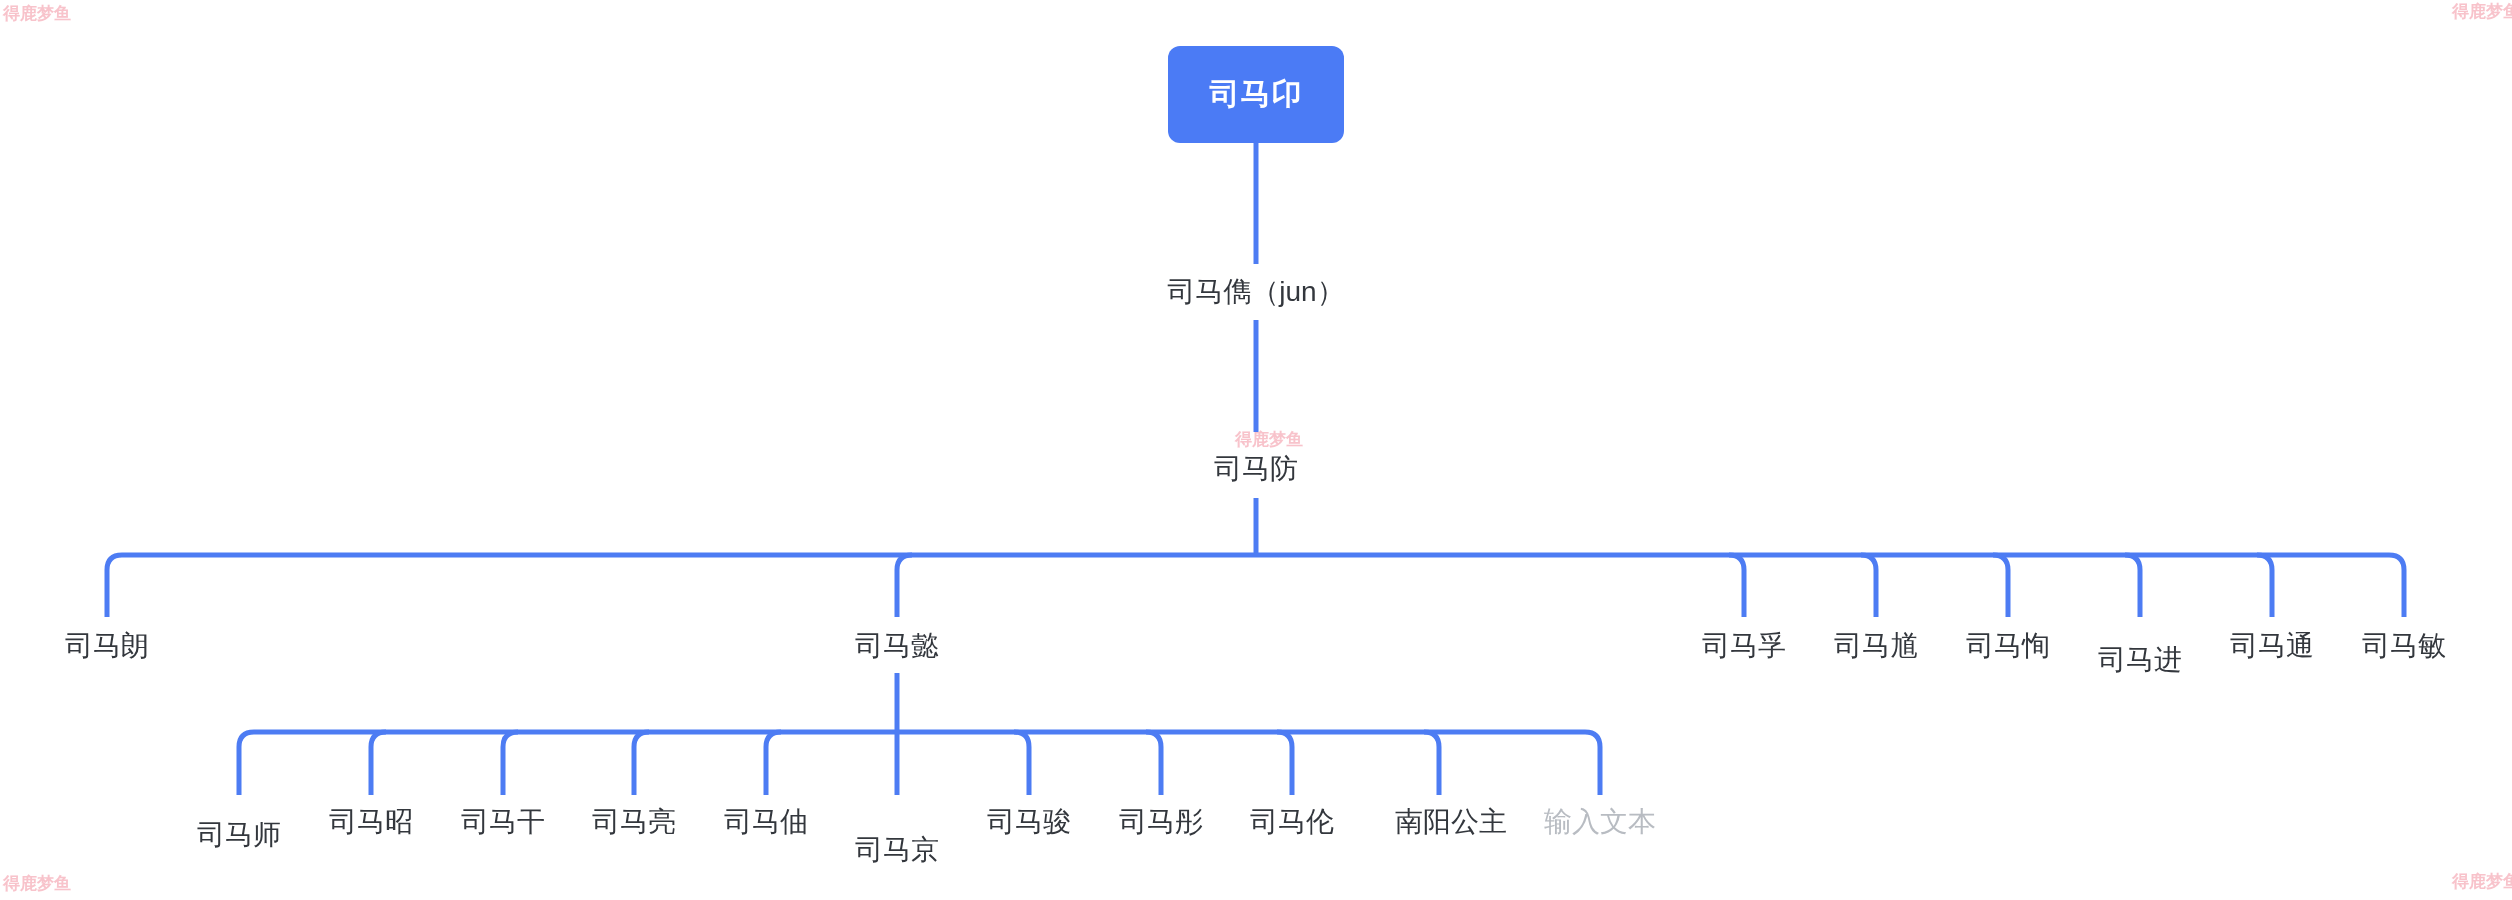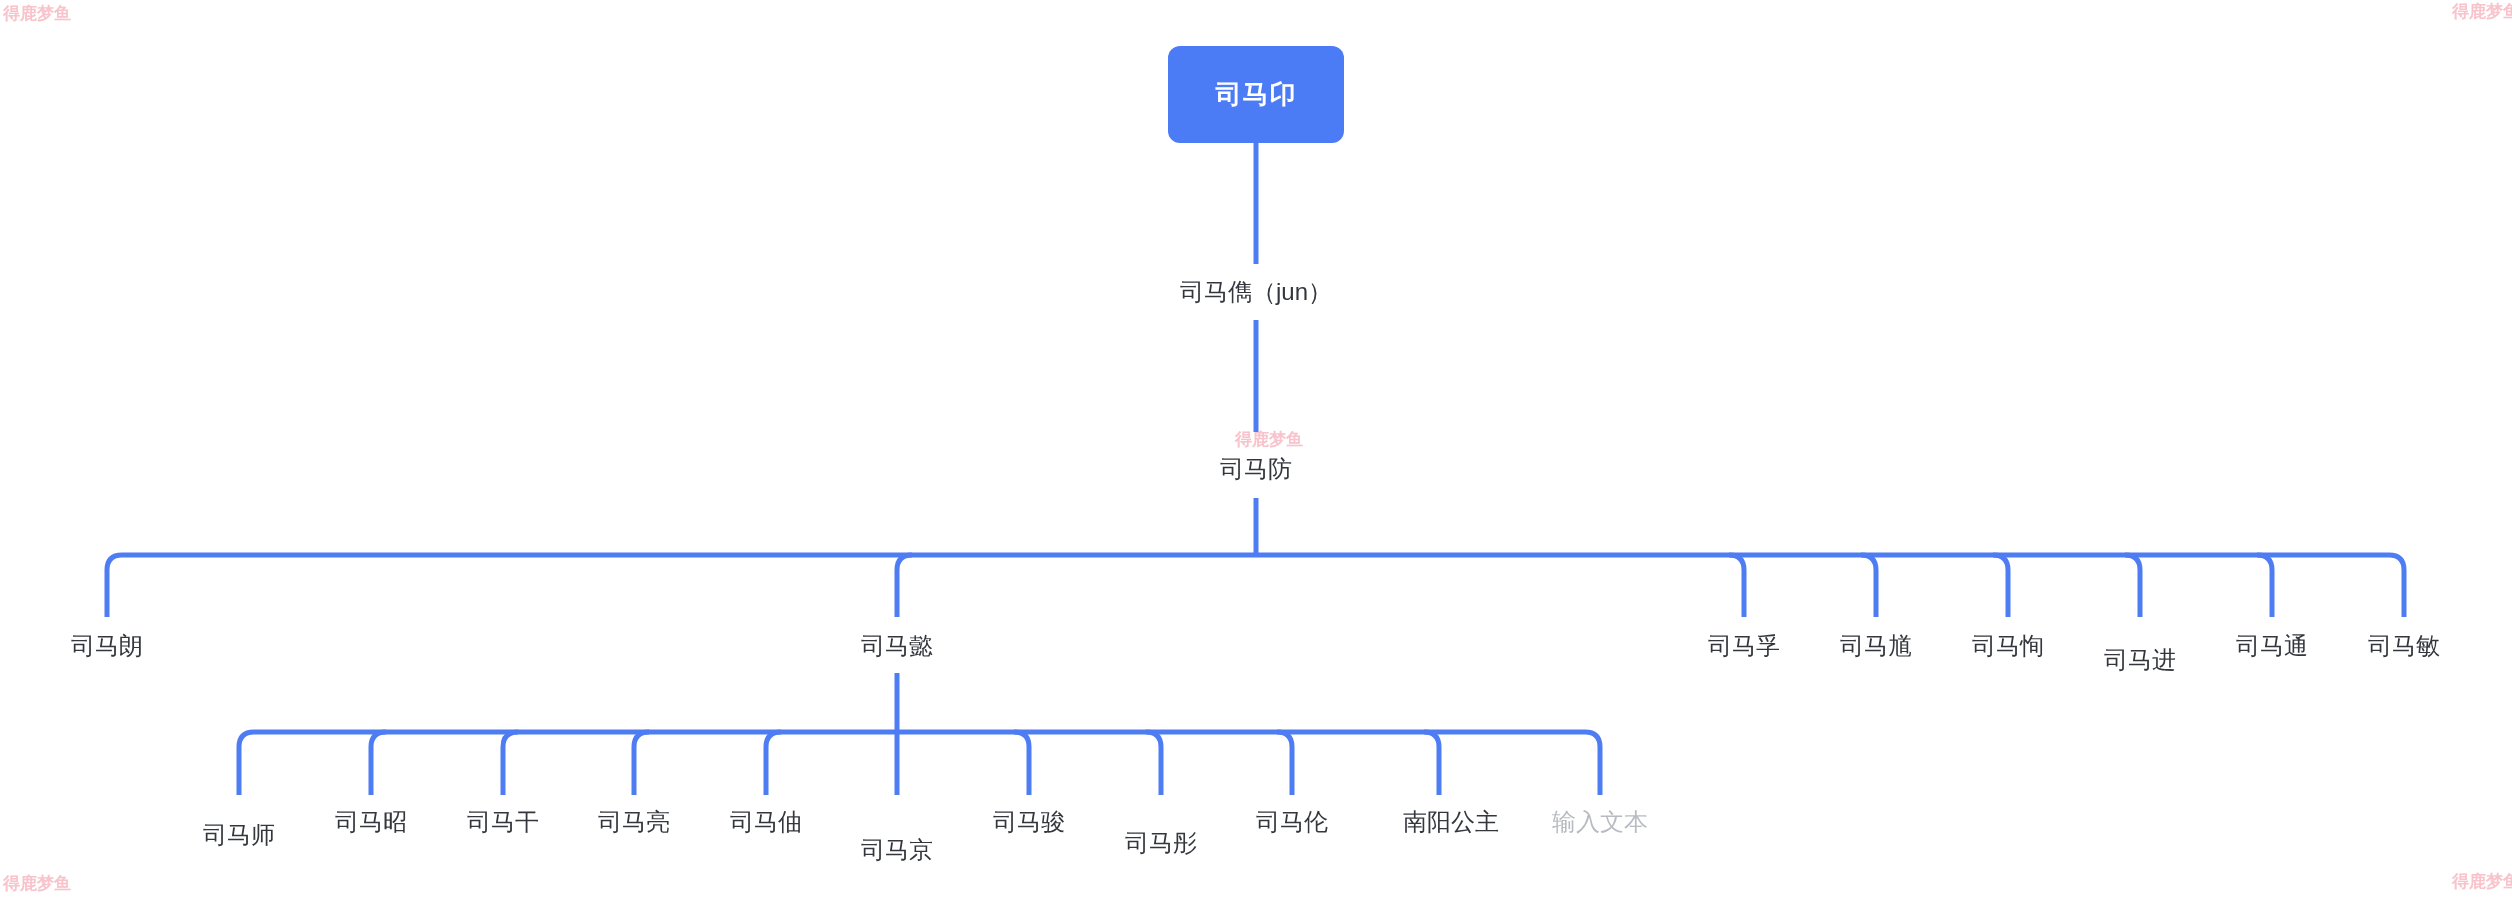--- a/index.html
+++ b/index.html
@@ -2,26 +2,26 @@
 <html><head>
 <meta charset="utf-8">
 <title>Family Tree</title>
 <style>
   html,body{margin:0;padding:0;background:#ffffff;}
   body{width:2512px;height:900px;overflow:hidden;font-family:"Liberation Sans",sans-serif;}
   .canvas{position:relative;width:2512px;height:900px;background:#ffffff;}
   svg.connectors{position:absolute;left:0;top:0;}
   .root-box{
     position:absolute;display:flex;align-items:center;justify-content:center;
-    border-radius:12px;color:#ffffff;font-weight:bold;font-size:26px;
+    border-radius:12px;color:#ffffff;font-weight:bold;font-size:30px;
     letter-spacing:1px;cursor:default;
   }
   .node-label{
     position:absolute;transform:translateX(-50%);
-    font-size:24px;line-height:34px;color:#33373d;white-space:nowrap;
+    font-size:28px;line-height:34px;color:#33373d;white-space:nowrap;
     cursor:default;
   }
   .node-label.placeholder{color:#b8bcc2;}
   .watermark{
     position:absolute;font-size:17px;font-weight:700;line-height:1;
     white-space:nowrap;pointer-events:none;
   }
 </style>
 </head>
 <body>
@@ -70,21 +70,21 @@
       <div class="node-label" style="left: 2140px; top: 643px;">司马进</div>
       <div class="node-label" style="left: 2272px; top: 629px;">司马通</div>
       <div class="node-label" style="left: 2404px; top: 629px;">司马敏</div>
       <div class="node-label" style="left: 239px; top: 805px; margin-top: 13px;">司马师</div>
       <div class="node-label" style="left: 371px; top: 805px;">司马昭</div>
       <div class="node-label" style="left: 503px; top: 805px;">司马干</div>
       <div class="node-label" style="left: 634px; top: 805px;">司马亮</div>
       <div class="node-label" style="left: 766px; top: 805px;">司马伷</div>
       <div class="node-label" style="left: 897px; top: 805px; margin-top: 28px;">司马京</div>
       <div class="node-label" style="left: 1029px; top: 805px;">司马骏</div>
-      <div class="node-label" style="left: 1161px; top: 826px;">司马彤</div>
+      <div class="node-label" style="left: 1161px; top: 805px;">司马彤</div>
       <div class="node-label" style="left: 1292px; top: 805px;">司马伦</div>
       <div class="node-label" style="left: 1439px; top: 805px; margin-left: 12px;">南阳公主</div>
       <div class="node-label placeholder" style="left: 1600px; top: 805px;">输入文本</div>
     </div>
   <div>
       <span class="watermark" style="left: 3px; top: 5px; color: rgb(248, 195, 203);">得鹿梦鱼</span>
       <span class="watermark" style="left: 2452px; top: 3px; color: rgb(248, 195, 203);">得鹿梦鱼</span>
       <span class="watermark" style="left: 1235px; top: 431px; color: rgb(248, 195, 203);">得鹿梦鱼</span>
       <span class="watermark" style="left: 3px; top: 875px; color: rgb(248, 195, 203);">得鹿梦鱼</span>
       <span class="watermark" style="left: 2452px; top: 873px; color: rgb(248, 195, 203);">得鹿梦鱼</span>

